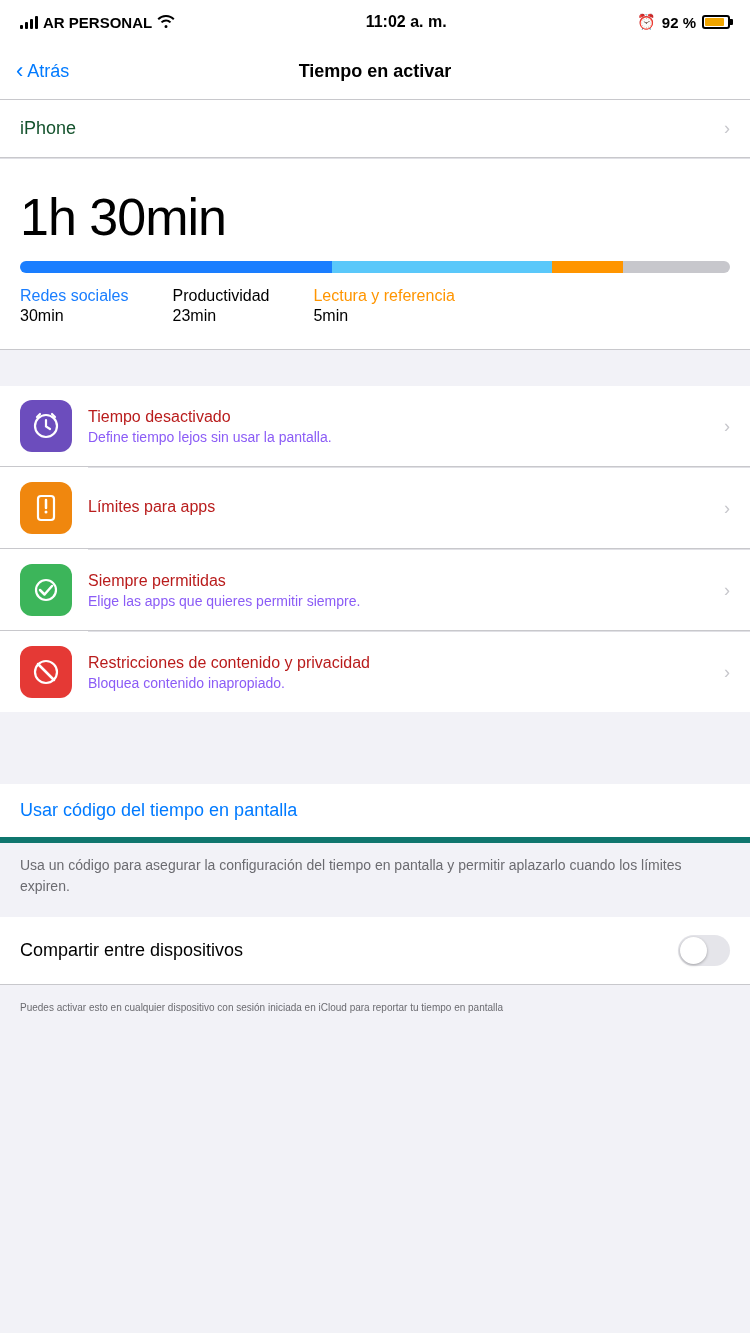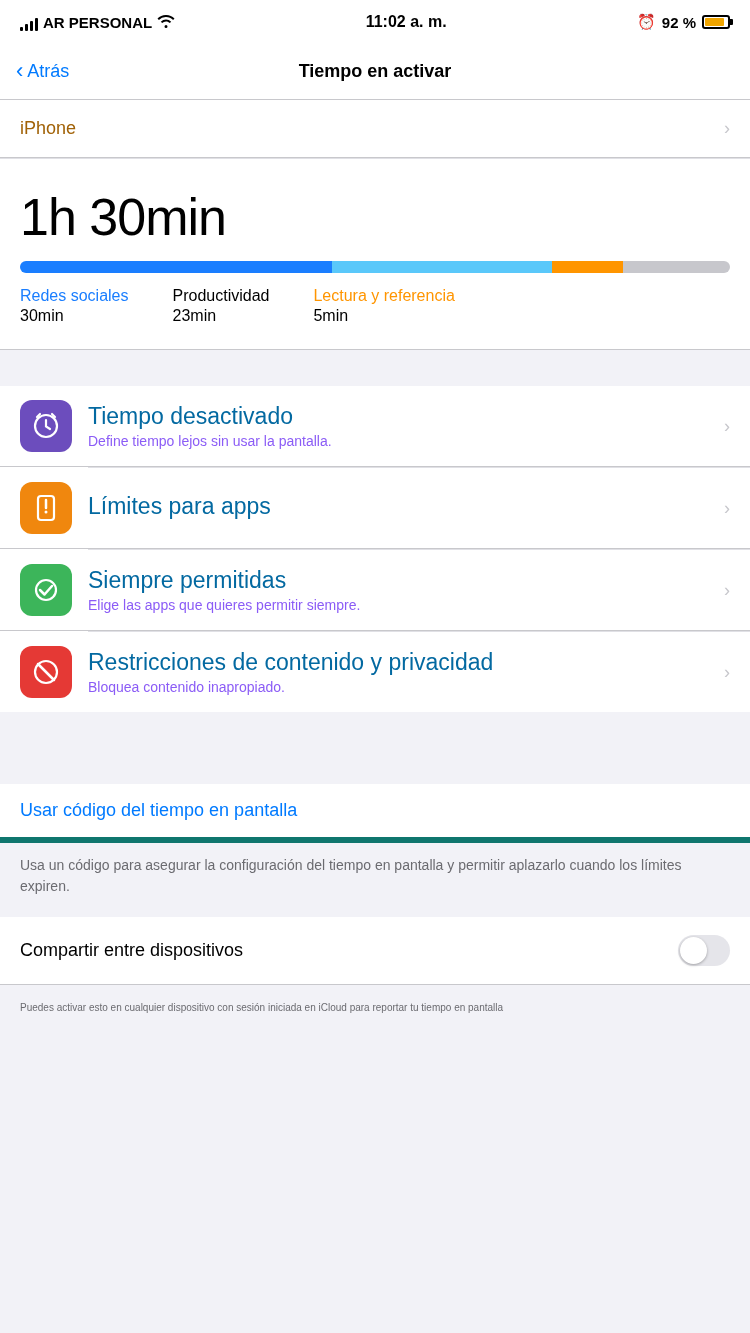--- a/index.html
+++ b/index.html
@@ -18,21 +18,21 @@
       width: 100%;
       height: 44px;
       background: #fff;
       display: flex;
       align-items: center;
       justify-content: space-between;
       padding: 0 20px;
       font-size: 15px;
       font-weight: 600;
     }
-    .status-left { display: flex; align-items: flex-end; gap: 5px; }
+    .status-left { display: flex; align-items: center; gap: 5px; }
     .status-center { font-size: 16px; font-weight: 600; }
     .status-right { display: flex; align-items: center; gap: 6px; font-size: 15px; font-weight: 600; }
     .battery-icon {
       width: 28px; height: 14px;
       border: 2px solid #000;
       border-radius: 3px;
       position: relative;
       display: inline-flex;
       align-items: center;
       padding: 1px;
@@ -92,21 +92,21 @@
       background: #fff;
       display: flex;
       align-items: center;
       justify-content: space-between;
       padding: 18px 20px;
       border-bottom: 1px solid #c8c8cc;
       margin-top: 0;
     }
     .device-label {
       font-size: 18px;
-      color: #a16207;
+      color: #14532d;
     }
     .chevron-right {
       color: #c7c7cc;
       font-size: 18px;
     }
 
     
     .time-section {
       background: #fff;
       padding: 28px 20px 24px 20px;
@@ -195,22 +195,22 @@
 
     .icon-svg {
       width: 32px;
       height: 32px;
     }
 
     .item-content {
       flex: 1;
     }
     .item-title {
-      font-size: 23px;
-      color: #0369a1;
+      font-size: 16px;
+      color: #b91c1c;
       margin-bottom: 3px;
     }
     .item-subtitle {
       font-size: 14px;
       color: #8b5cf6;
     }
     .item-chevron {
       color: #c7c7cc;
       font-size: 18px;
     }

